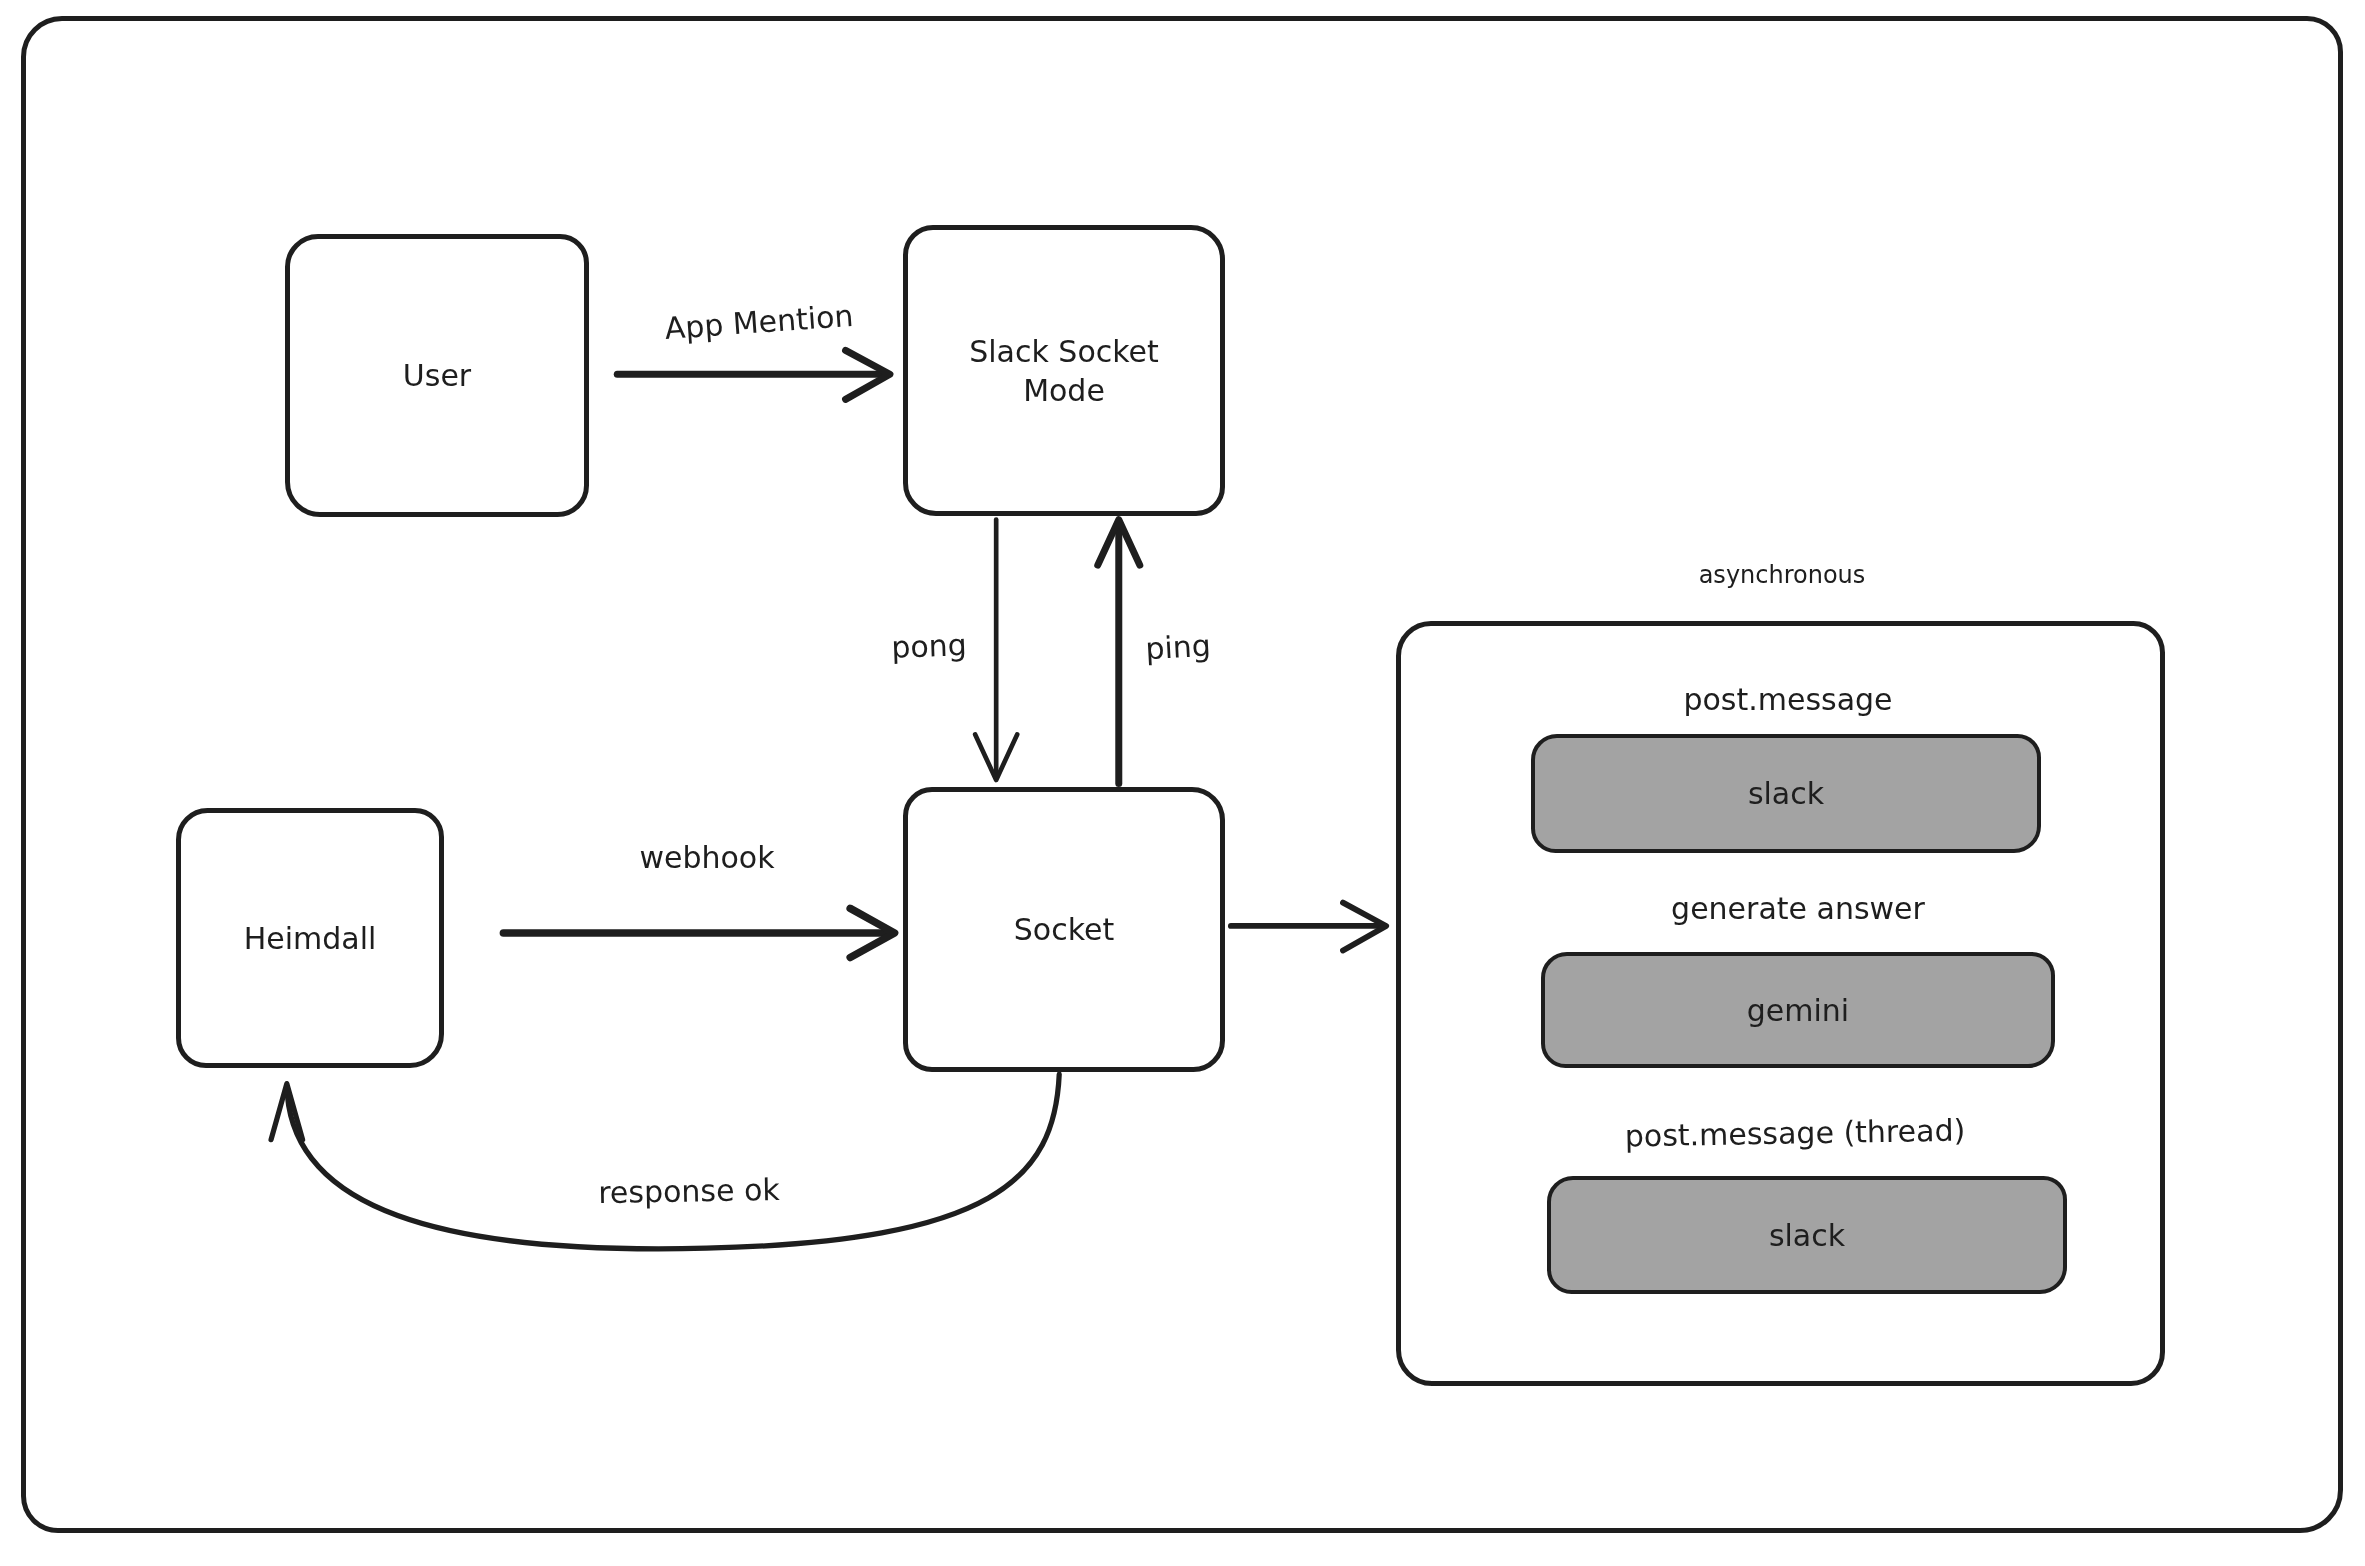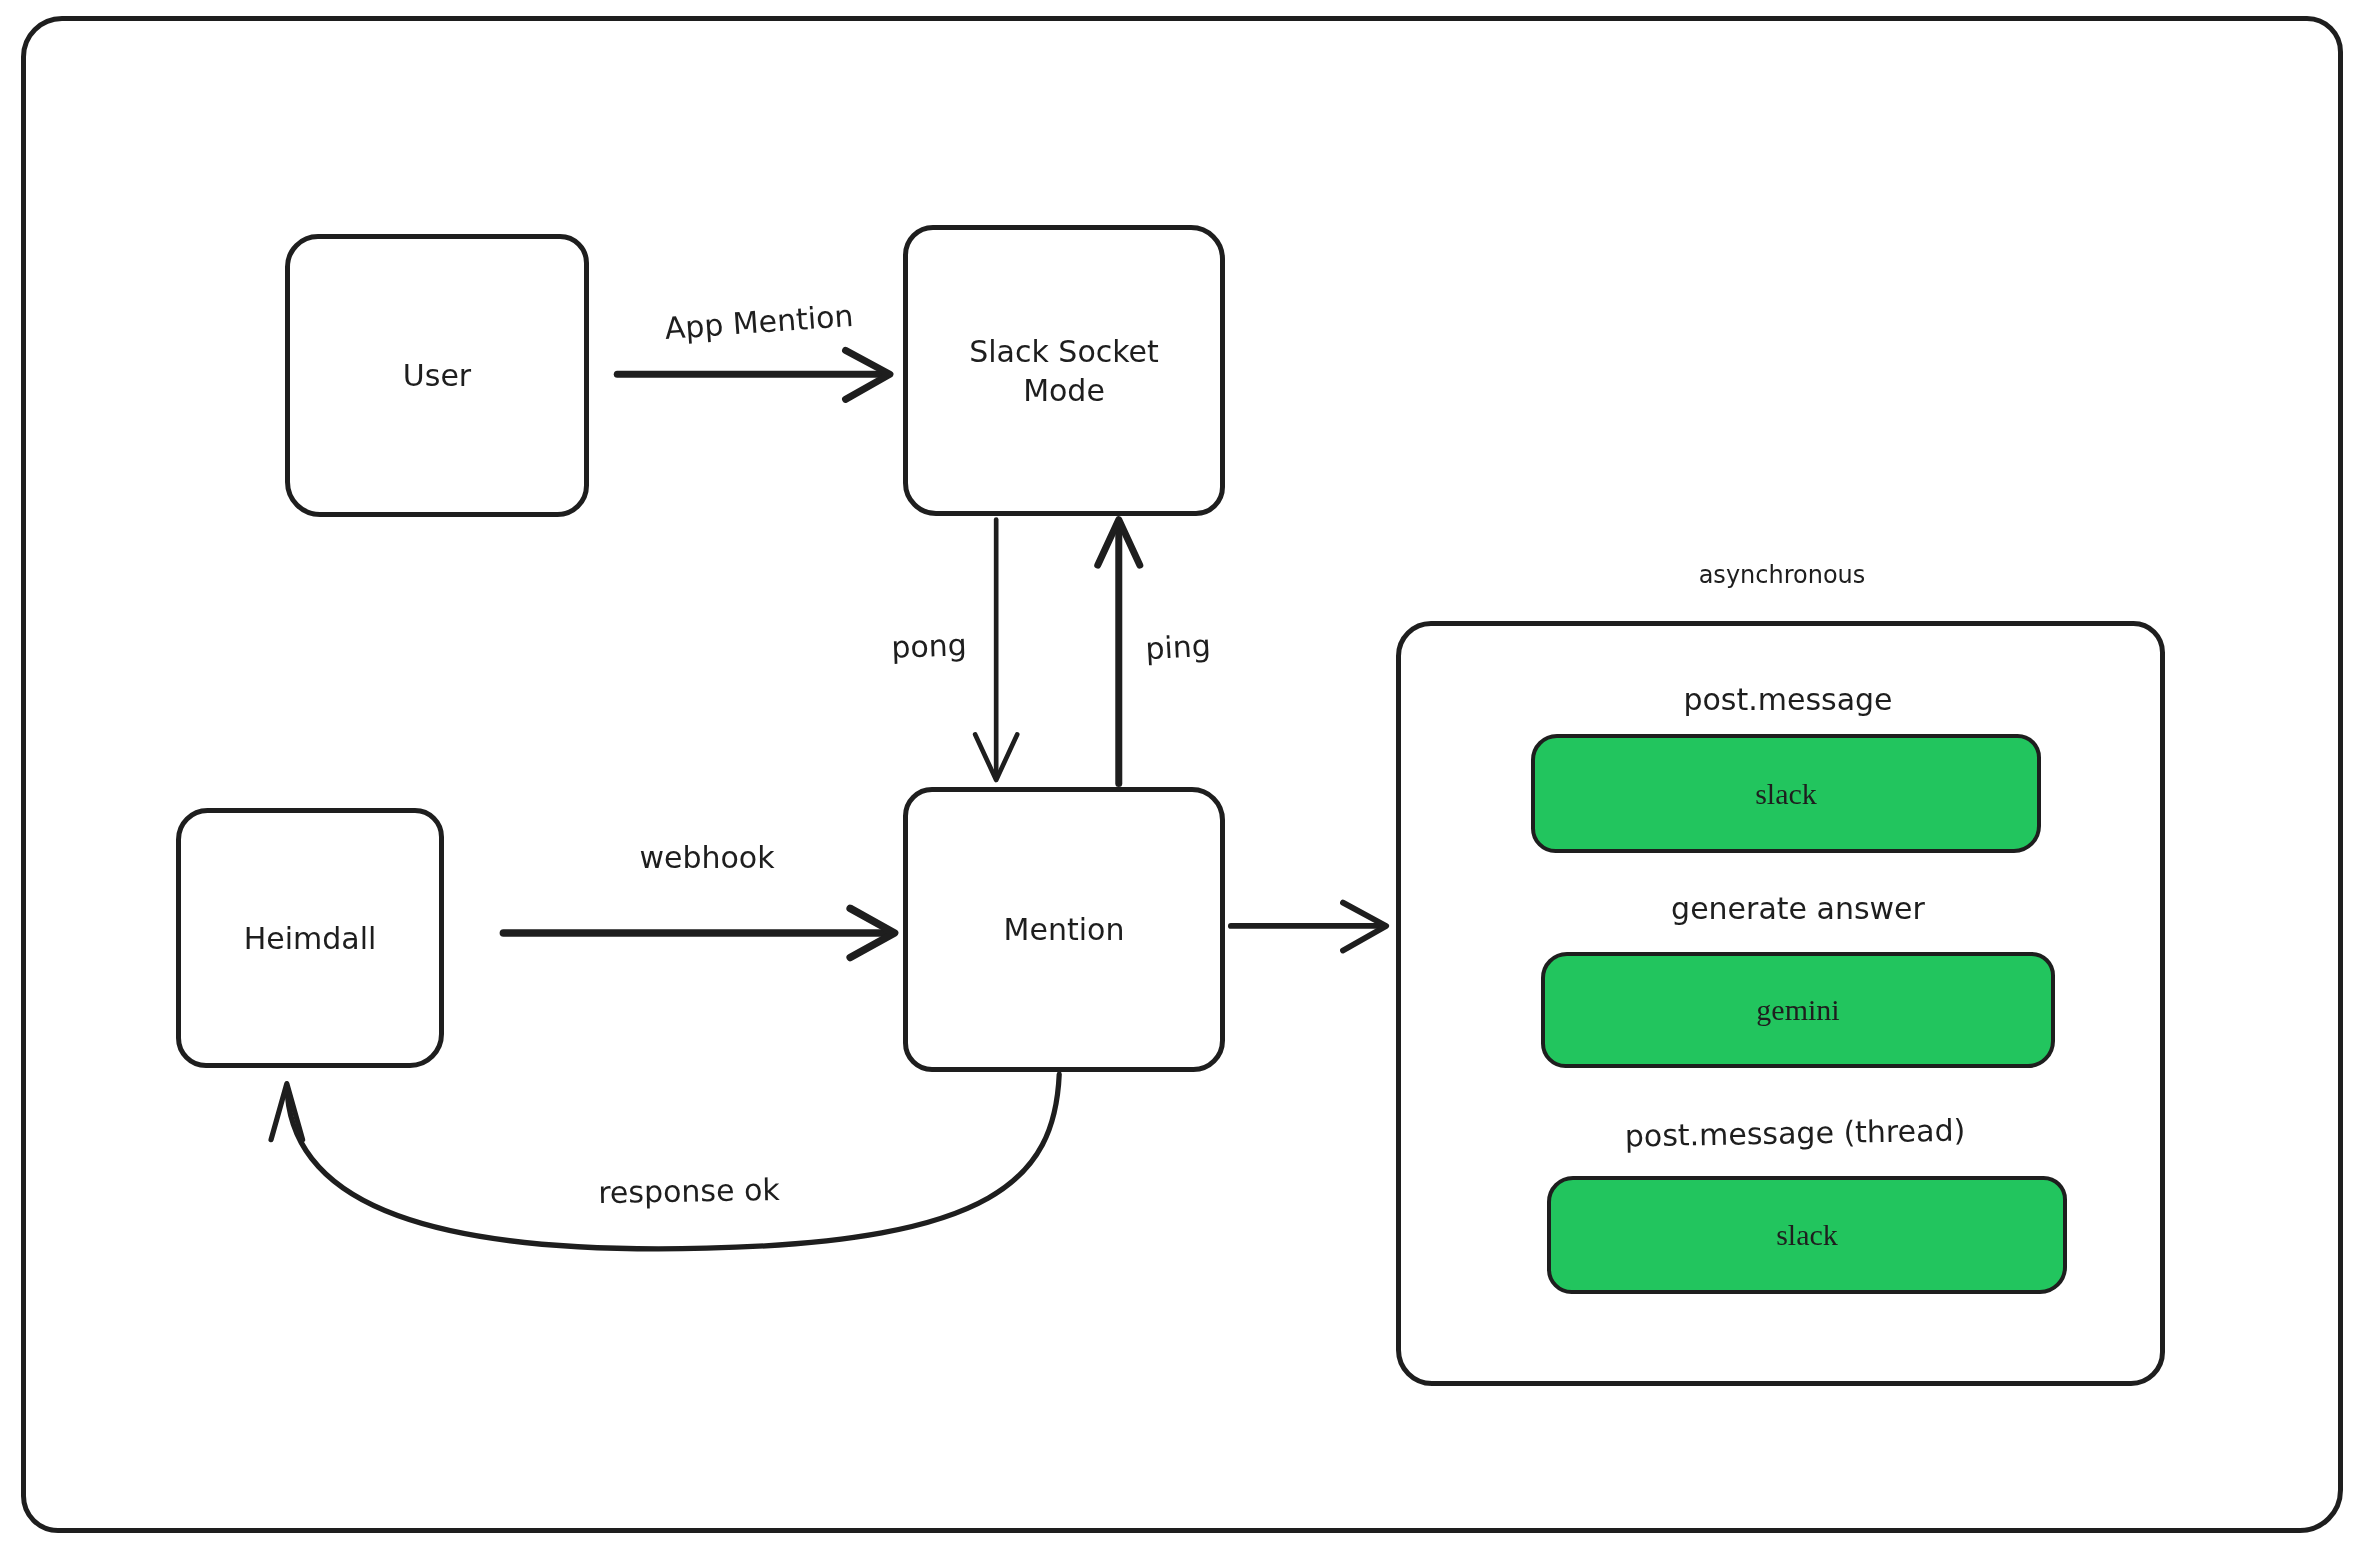--- a/index.html
+++ b/index.html
@@ -67,24 +67,23 @@
     font-size: 30px; white-space: nowrap;
   }
   .cap-1 { left: 1788px; top: 699px; text-align: right; }
   .cap-2 { left: 1775px; top: 908px; margin-left: 23px; }
   .cap-3 { left: 1795px; top: 1133px; transform: translate(-50%,-50%) rotate(-1deg); }
   .async-box {
     position: absolute;
     border: 4.7px solid #1e1e1e;
     box-sizing: border-box;
     border-radius: 26px 23.4px 27px 24.5px;
-    background: #22c55e;
+    background: #a3a3a3;
     display: flex; align-items: center; justify-content: center;
     font-size: 30px;
-    font-family: Liberation Serif, serif;
   }
   .abox-1 { left: 1531px; top: 734px; width: 510px; height: 119px; }
   .abox-2 { left: 1541px; top: 952px; width: 514px; height: 116px; }
   .abox-3 { left: 1547px; top: 1176px; width: 520px; height: 118px; }
 </style>
 </head>
 <body style="width: 2366px; height: 1567px;">
 
 <div class="stage" id="stage" style="transform: scale(1);">
 
@@ -111,21 +110,21 @@
 
   <div class="node node-ssm">
     <span>Slack Socket Mode</span>
   </div>
 
   <div class="node node-heimdall">
     <span>Heimdall</span>
   </div>
 
   <div class="node node-server">
-    <span>Mention</span>
+    <span>Socket</span>
   </div>
 
   <div class="edge-label lbl-app-mention">App Mention</div>
   <div class="edge-label lbl-pong">pong</div>
   <div class="edge-label lbl-ping">ping</div>
   <div class="edge-label lbl-webhook">webhook</div>
   <div class="edge-label lbl-response-ok">response ok</div>
 
   <div class="async-title">asynchronous</div>
 

